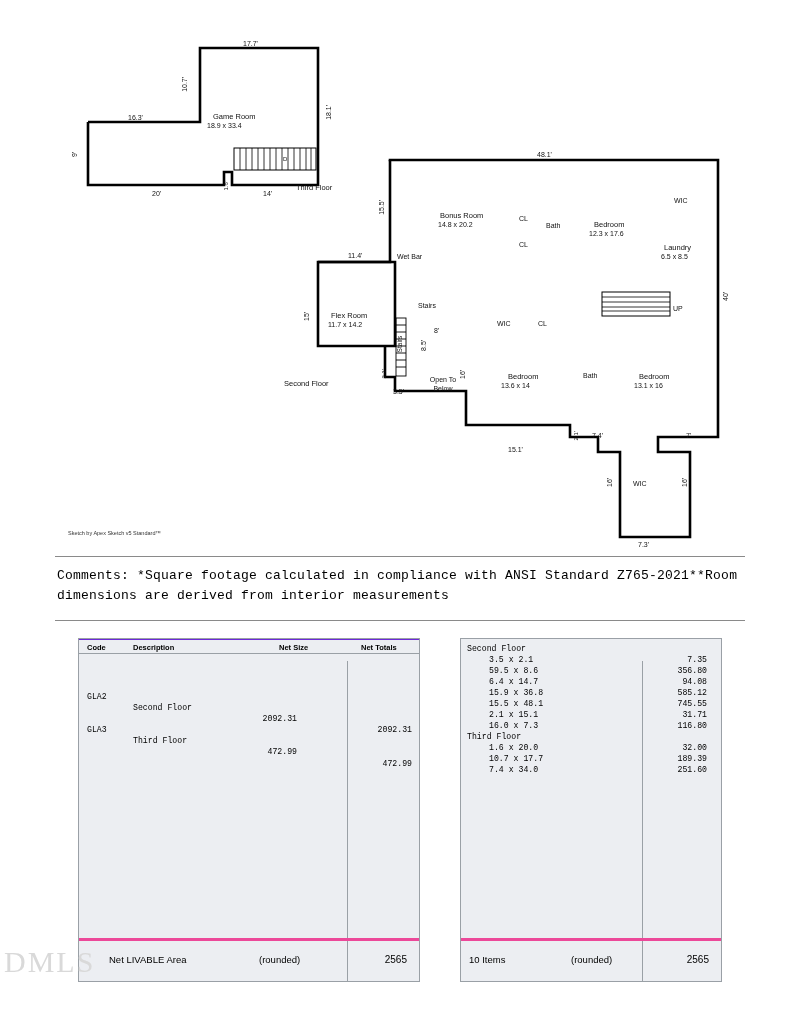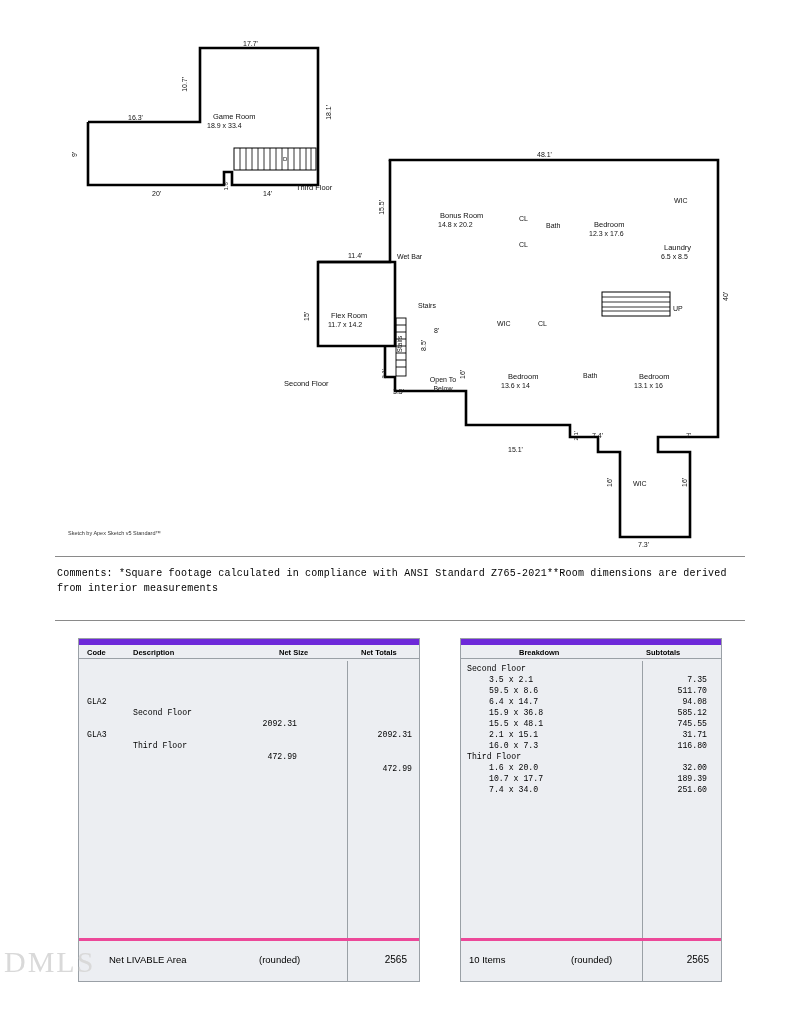--- a/index.html
+++ b/index.html
@@ -63,21 +63,21 @@
   }
   #rule-top { top: 556px; }
   #rule-bottom { top: 620px; }
 
   #comments {
     position: absolute;
     left: 57px;
     top: 566px;
     width: 690px;
     font-family: "Liberation Mono", monospace;
-    font-size: 10px;
+    font-size: 13px;
     line-height: 1.5;
     letter-spacing: 0.2px;
     color: #000;
   }
 
   
   .panel {
     position: absolute;
     border: 1px solid #9aa0a6;
     background: #eceef2;
@@ -98,21 +98,21 @@
   .panel-title {
     text-align: center;
     font-family: "Liberation Sans", sans-serif;
     font-size: 11.5px;
     letter-spacing: 1.2px;
     padding-top: 7px;
     padding-bottom: 5px;
     color: #000;
   }
   .hdr-row {
-    border-top: 6px solid #6d28d9;
+    border-top: 1px solid #6d28d9;
     border-bottom: 1px solid #9aa0a6;
     font-family: "Liberation Sans", sans-serif;
     font-size: 7.5px;
     font-weight: bold;
     position: relative;
     height: 13px;
   }
   .hdr-row span {
     position: absolute;
     top: 3px;
@@ -374,37 +374,33 @@
     </div>
   </div>
   <div class="panel-footer">
     <span class="f-left">Net LIVABLE Area</span>
     <span class="f-mid">(rounded)</span>
     <span class="f-right">2565</span>
   </div>
 </div>
 
 <div class="panel" id="break-panel">
-  <div class="hdr-row">
-    <span class="b-break">Breakdown</span>
-    <span class="b-sub">Subtotals</span>
-  </div>
   <div id="break-divider"></div>
   <div class="break-body">
 
     <div class="b-line">
       <span class="bl-label">Second Floor</span>
     </div>
     <div class="b-line">
       <span class="bl-calc">3.5  x    2.1</span>
       <span class="bl-sub">7.35</span>
     </div>
     <div class="b-line">
       <span class="bl-calc">59.5  x    8.6</span>
-      <span class="bl-sub">511.70</span>
+      <span class="bl-sub">356.80</span>
     </div>
     <div class="b-line">
       <span class="bl-calc">6.4  x   14.7</span>
       <span class="bl-sub">94.08</span>
     </div>
     <div class="b-line">
       <span class="bl-calc">15.9  x   36.8</span>
       <span class="bl-sub">585.12</span>
     </div>
     <div class="b-line">

